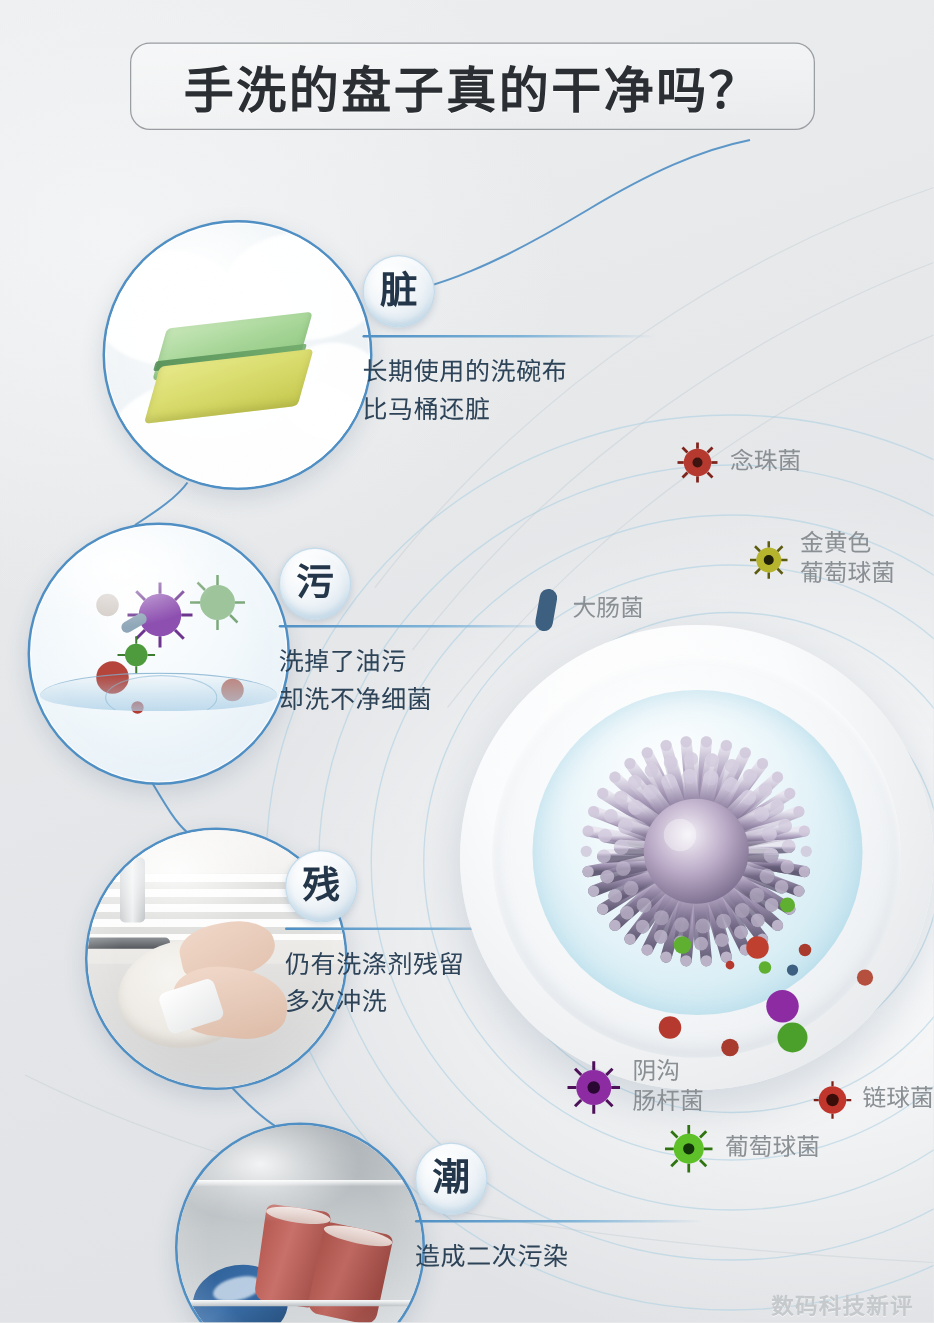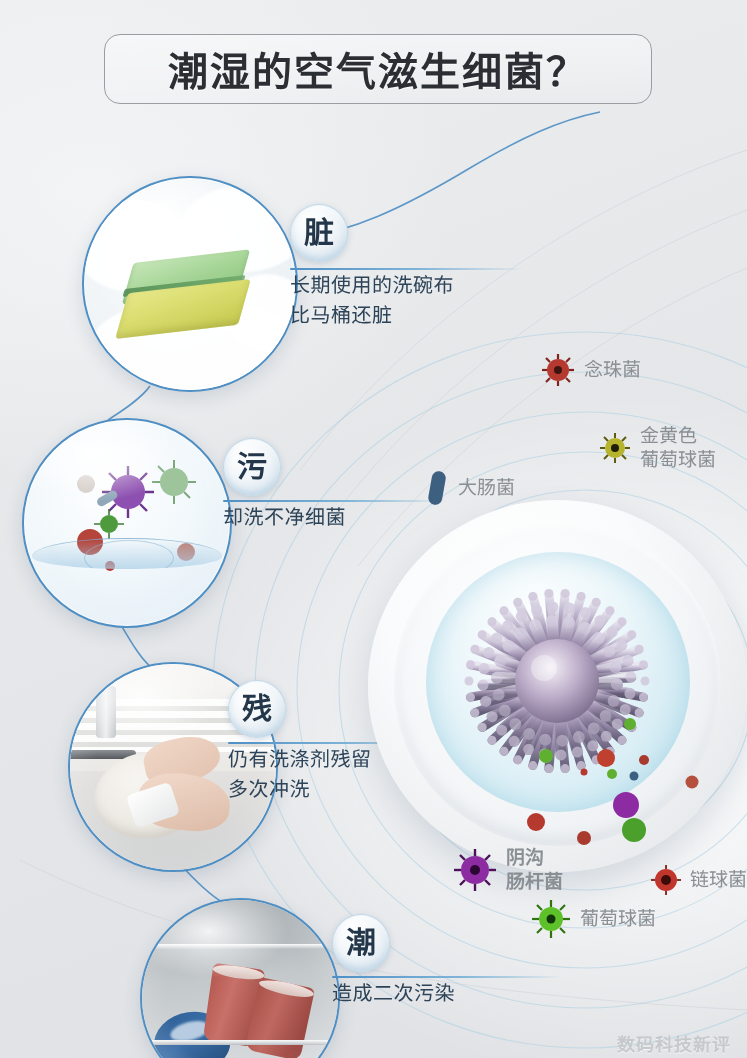--- a/index.html
+++ b/index.html
@@ -144,21 +144,21 @@
     font-family:"DejaVu Sans","Liberation Sans",sans-serif;
   }
 
   
   .desc{position:absolute;}
   .desc .rule{
     height:2px;border-radius:2px;
     background:linear-gradient(90deg,#4f8fc4 0%,#7fb4d8 55%,rgba(200,222,238,0) 100%);
   }
   .desc .lines{
-    font-size:20px;line-height:1.5;color:#2d4358;font-weight:500;
+    margin-top:12px;font-size:20px;line-height:1.5;color:#2d4358;font-weight:500;
     font-family:"DejaVu Sans","Liberation Sans",sans-serif;letter-spacing:0.5px;
   }
 
   
   .plate-wrap{position:absolute;left:368px;top:500px;width:379px;height:372px;}
   .plate-outer{
     position:absolute;left:0;top:0;width:379px;height:372px;border-radius:50%;
     background:radial-gradient(ellipse at 38% 26%, #ffffff 0%, #fafbfc 38%, #eceef0 70%, #dfe3e6 100%);
     box-shadow:0 14px 34px rgba(120,140,160,0.28);
   }
@@ -217,21 +217,21 @@
   <svg class="connectors" width="747" height="1058" viewBox="0 0 747 1058">
     <g fill="none" stroke="#4f8fc4" stroke-width="1.6" opacity="0.92">
       <path d="M300,238 C350,232 400,210 470,168 C520,138 560,120 600,112"></path>
       <path d="M150,386 C140,400 120,412 108,420"></path>
       <path d="M118,620 C130,640 140,658 150,666"></path>
       <path d="M180,864 C200,886 212,896 222,902"></path>
     </g>
   </svg>
 
   <div class="title-box">
-    <div class="title-text">潮湿的空气滋生细菌？</div>
+    <div class="title-text">手洗的盘子真的干净吗？</div>
   </div>
 
   <div class="bubble b1">
     <div class="inner">
       <div class="suds" style="left:-10px;top:22px;width:120px;height:92px;"></div>
       <div class="suds" style="left:96px;top:8px;width:126px;height:86px;"></div>
       <div class="suds" style="left:6px;top:120px;width:210px;height:96px;"></div>
       <div class="suds" style="left:140px;top:96px;width:86px;height:78px;"></div>
       <div class="sponge-top"></div>
       <div class="sponge-edge"></div>
@@ -333,20 +333,21 @@
       <div>比马桶还脏</div>
     </div>
   </div>
 
   <div class="badge" style="left:223px;top:438px;">
     <span>污</span>
   </div>
   <div class="desc" style="left:223px;top:500px;width:300px;">
     <div class="rule" style="width:224px;"></div>
     <div class="lines">
+      <div>洗掉了油污</div>
       <div>却洗不净细菌</div>
     </div>
   </div>
 
   <div class="badge" style="left:228px;top:680px;">
     <span>残</span>
   </div>
   <div class="desc" style="left:228px;top:742px;width:300px;">
     <div class="rule" style="width:222px;"></div>
     <div class="lines">
@@ -611,21 +612,21 @@
 葡萄球菌</div>
   </div>
 
   <div class="germ-label" style="left:424px;top:466px;">
     <svg class="germ-dot" width="26" height="44" viewBox="0 0 26 44">
       <rect x="6" y="5" width="14" height="34" rx="7" fill="#3d5f80" transform="rotate(10 13 22)"></rect>
     </svg>
     <div class="txt">大肠菌</div>
   </div>
 
-  <div class="germ-label" style="left:452px;top:846px;font-weight:bold;">
+  <div class="germ-label" style="left:452px;top:846px;">
     <svg class="germ-dot" width="46" height="46" viewBox="0 0 46 46">
       <circle cx="23" cy="23" r="14" fill="#8d2ba3"></circle>
       <g stroke="#4d1159" stroke-width="2.4">
         <line x1="23" y1="9" x2="23" y2="2"></line>
           <line x1="23" y1="37" x2="23" y2="44"></line>
         <line x1="9" y1="23" x2="2" y2="23"></line>
           <line x1="37" y1="23" x2="44" y2="23"></line>
         <line x1="13" y1="13" x2="8" y2="8"></line>
           <line x1="33" y1="33" x2="38" y2="38"></line>
         <line x1="33" y1="13" x2="38" y2="8"></line>

